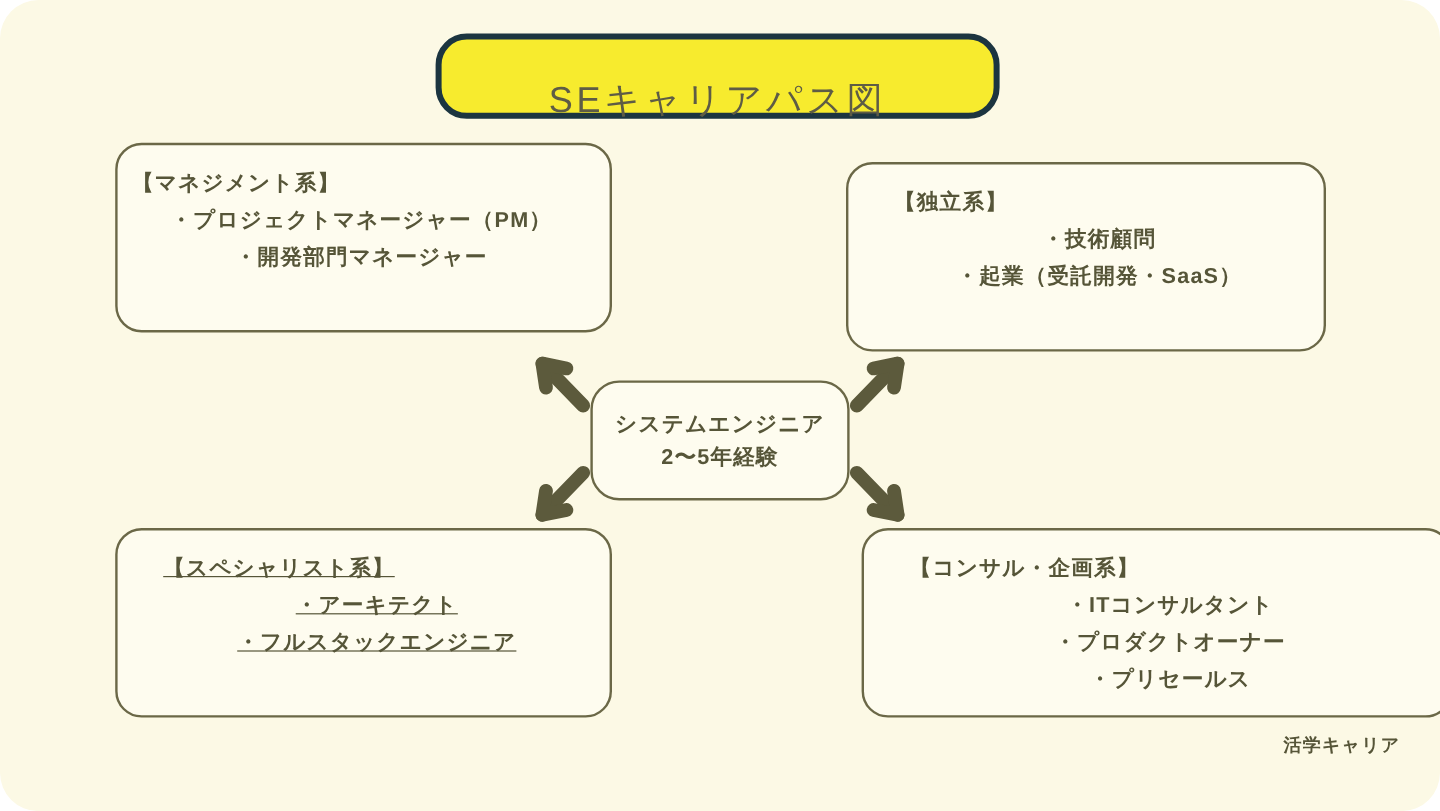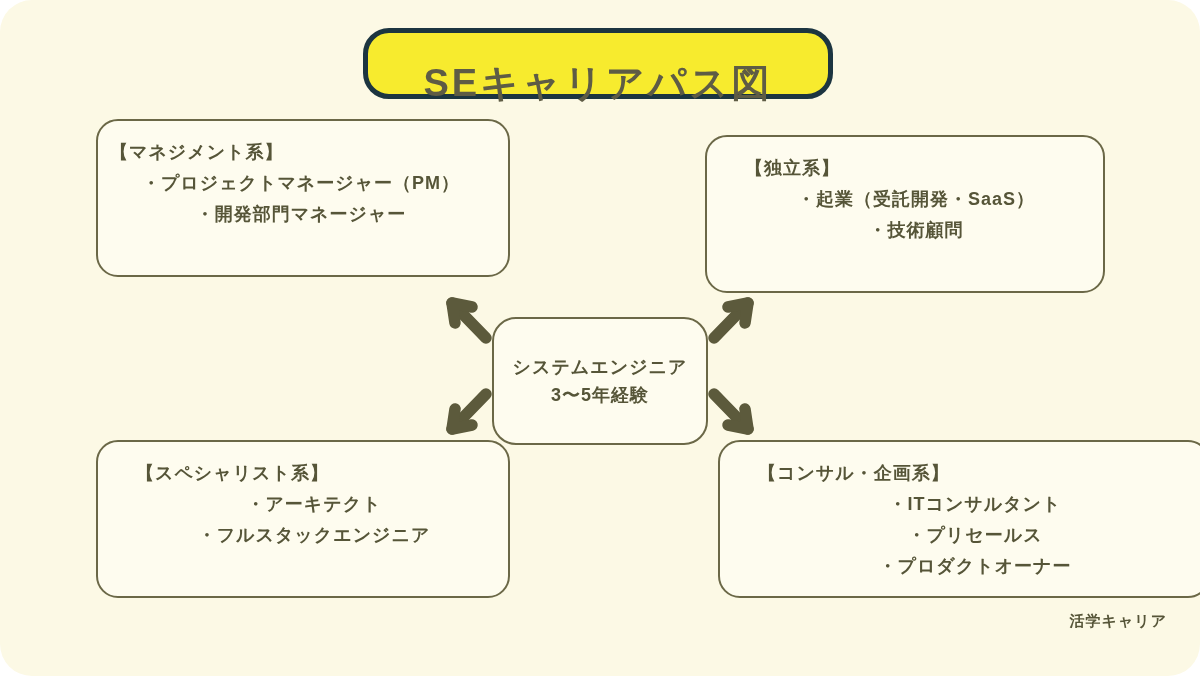--- a/index.html
+++ b/index.html
@@ -14,43 +14,43 @@
     overflow: hidden;
   }
   .title-banner {
     position: absolute; left: 363px; top: 28px; width: 470px; height: 71px;
     background: var(--title-bg, #F7EB2E);
     border: 5px solid var(--title-border, #1C3540);
     border-radius: 26px; box-sizing: border-box;
     display: flex; align-items: center; justify-content: center;
   }
   .title-banner span {
-    font-size: 38px; font-weight: bold; letter-spacing: 3px;
+    font-size: 30px; font-weight: normal; letter-spacing: 3px;
     color: var(--title-text, #5E5C45);
     margin-top: 40px;
   }
   .career-box {
     position: absolute; width: 414px; height: 158px;
     background: var(--box-bg, #FEFCEF);
     border: 2px solid var(--outline, #6B6847);
     border-radius: 22px; box-sizing: border-box;
     padding: 16px 16px 0 38px;
     color: var(--text, #565538);
     font-weight: bold; font-size: 18px; line-height: 31px;
     letter-spacing: 1px;
   }
   #box-management  { left: 96px;  top: 119px; padding-left: 12px; }
   #box-independent { left: 705px; top: 135px; width: 400px; }
-  #box-specialist  { left: 96px;  top: 440px; }
+  #box-specialist  { left: 96px;  top: 440px; text-decoration: underline; }
   #box-consulting  { left: 718px; top: 440px; width: 492px; }
   .career-box h2 { margin: 0; font-size: 18px; line-height: 31px; font-weight: bold; }
   .career-box ul { list-style: none; margin: 0; padding: 0; }
   .career-box li { line-height: 31px; text-align: center; }
   .center-box {
-    position: absolute; left: 492px; top: 317px; width: 216px; height: 128px;
+    position: absolute; left: 492px; top: 317px; width: 216px; height: 100px;
     background: var(--box-bg, #FEFCEF);
     border: 2px solid var(--outline, #6B6847);
     border-radius: 24px; box-sizing: border-box;
     display: flex; flex-direction: column; align-items: center; justify-content: center;
     gap: 4px;
     color: var(--text, #565538); font-weight: bold; font-size: 18px;
     text-align: center; letter-spacing: 1px;
   }
   .arrows {
     position: absolute; left: 0; top: 0; pointer-events: none;
@@ -78,39 +78,39 @@
     <h2>【マネジメント系】</h2>
     <ul>
       <li>・プロジェクトマネージャー（PM）</li>
       <li>・開発部門マネージャー</li>
     </ul>
   </section>
 
   <section class="career-box" id="box-independent">
     <h2>【独立系】</h2>
     <ul>
+      <li>・技術顧問</li>
       <li>・起業（受託開発・SaaS）</li>
-      <li>・技術顧問</li>
     </ul>
   </section>
 
   <section class="career-box" id="box-specialist">
     <h2>【スペシャリスト系】</h2>
     <ul>
       <li>・アーキテクト</li>
       <li>・フルスタックエンジニア</li>
     </ul>
   </section>
 
   <section class="career-box" id="box-consulting">
     <h2>【コンサル・企画系】</h2>
     <ul>
       <li>・ITコンサルタント</li>
+      <li>・プロダクトオーナー</li>
       <li>・プリセールス</li>
-      <li>・プロダクトオーナー</li>
     </ul>
   </section>
 
   <svg class="arrows" width="1200" height="676" viewBox="0 0 1200 676">
     <g>
       <path d="M486 338 L452 303"></path>
       <path d="M455 323 L452 303 L472 307"></path>
     </g>
     <g>
       <path d="M714 338 L748 303"></path>
@@ -121,18 +121,18 @@
       <path d="M472 425 L452 429 L455 409"></path>
     </g>
     <g>
       <path d="M714 394 L748 429"></path>
       <path d="M728 425 L748 429 L745 409"></path>
     </g>
   </svg>
 
   <div class="center-box">
     <span>システムエンジニア</span>
-    <span>3〜5年経験</span>
+    <span>2〜5年経験</span>
   </div>
 
   <div class="brand">活学キャリア</div>
 
 </div>
 
 </body></html>

